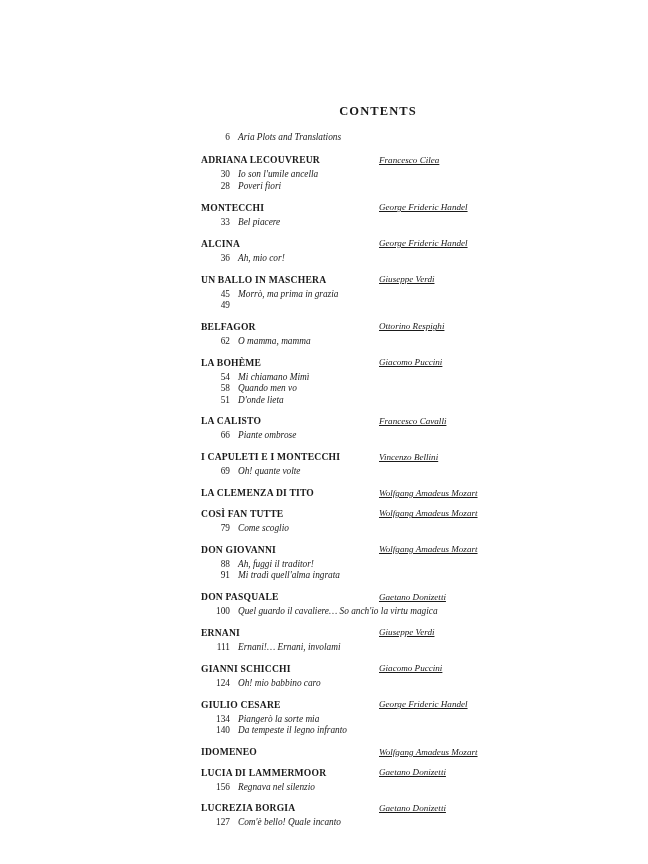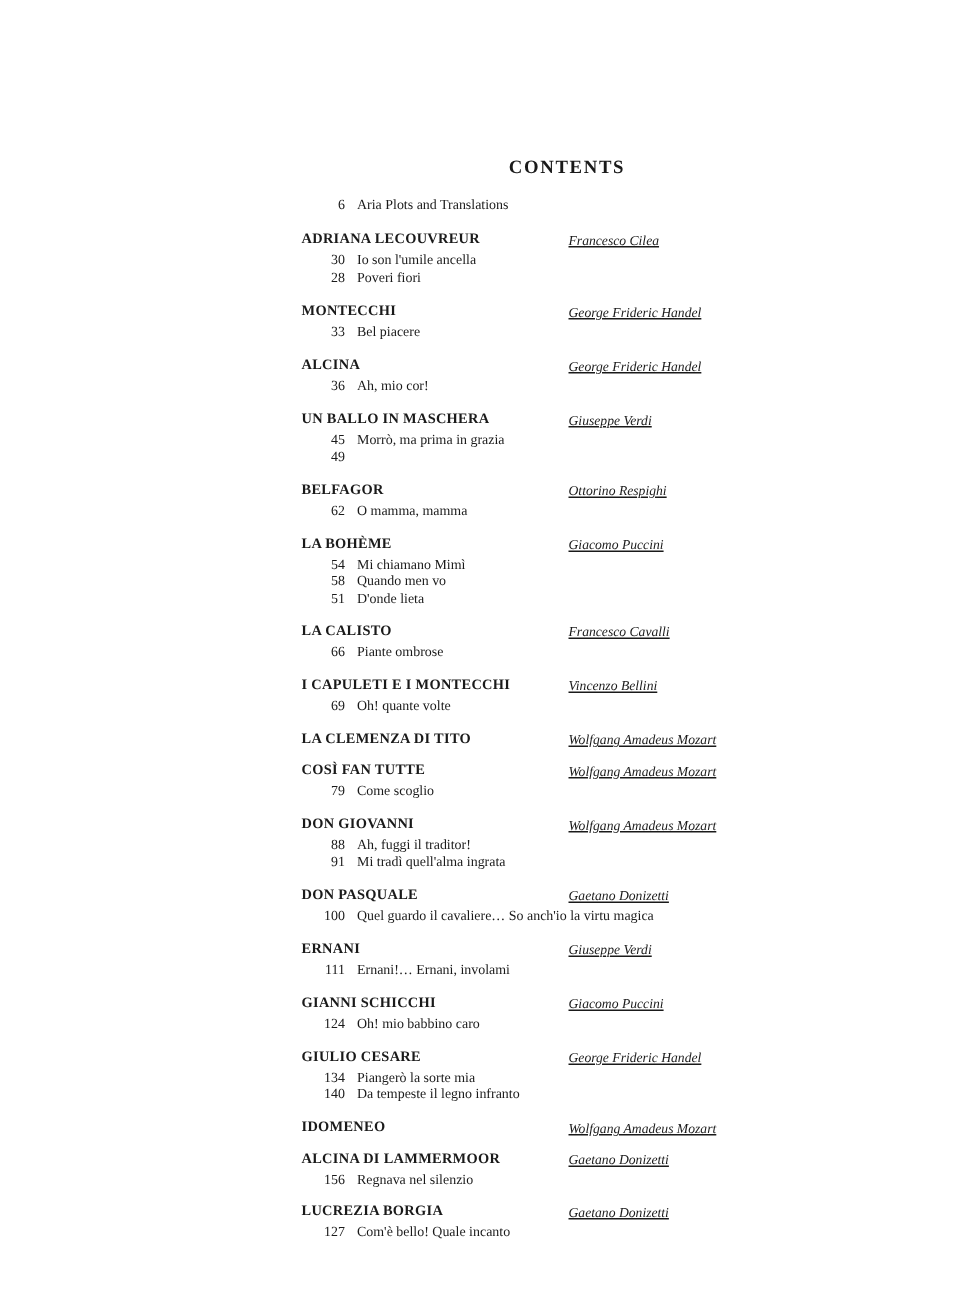--- a/index.html
+++ b/index.html
@@ -45,30 +45,31 @@
   .pg {
     width: 34px;
     text-align: right;
     padding-right: 8px;
     flex: 0 0 34px;
     font-size: 9.3px;
   }
   .aria-title {
     flex: 1 1 auto;
     font-size: 9.3px;
+    font-style: italic;
   }
   .intro-row {
     margin-bottom: 11px;
   }
   .opera-block {
     margin-bottom: 9.5px;
   }
   .opera-head {
     display: flex;
-    align-items: flex-end;
+    align-items: center;
   }
   .opera-name {
     flex: 0 0 auto;
     font-weight: bold;
     font-size: 9.6px;
     letter-spacing: 0.2px;
     padding-left: 5px;
     width: 178px;
   }
   .composer {
@@ -296,21 +297,21 @@
           </div>
         </div>
         <div class="opera-block">
           <div class="opera-head">
             <span class="opera-name">IDOMENEO</span>
             <span class="composer">Wolfgang Amadeus Mozart</span>
           </div>
         </div>
         <div class="opera-block">
           <div class="opera-head">
-            <span class="opera-name">ALCINA DI LAMMERMOOR</span>
+            <span class="opera-name">LUCIA DI LAMMERMOOR</span>
             <span class="composer">Gaetano Donizetti</span>
           </div>
           <div class="arias">
             <div class="entry-row">
               <span class="pg">156</span>
               <span class="aria-title">Regnava nel silenzio</span>
             </div>
           </div>
         </div>
         <div class="opera-block">

